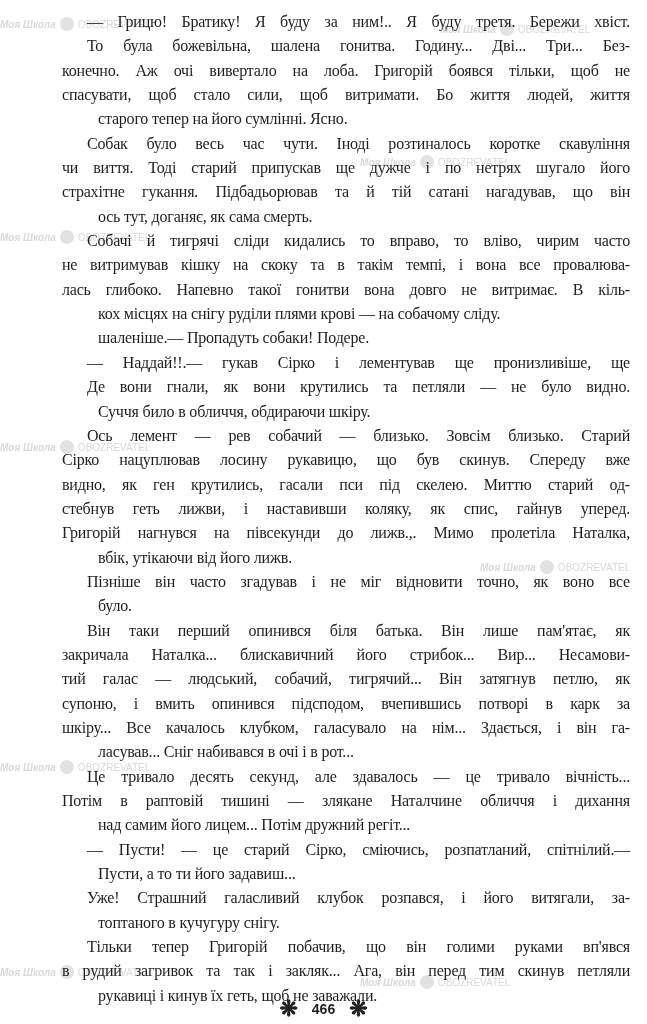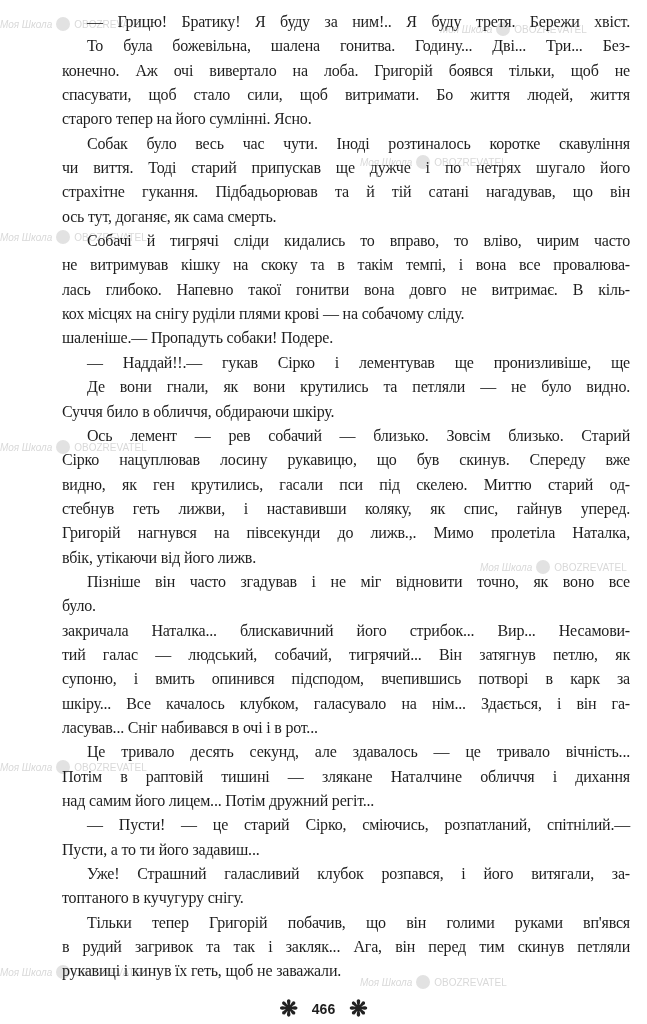--- a/index.html
+++ b/index.html
@@ -3,24 +3,24 @@
   <meta charset="utf-8">
   <style>
     html, body { margin: 0; padding: 0; }
     body {
       width: 647px; height: 1024px; background: #ffffff; position: relative; overflow: hidden;
       font-family: "Liberation Serif", "DejaVu Serif", serif; color: #1e1e1e;
     }
     .wm { position: absolute; font-family: "Liberation Sans", sans-serif; font-size: 10px; color: #d9d9d9;
       white-space: nowrap; display: flex; align-items: center; gap: 4px; pointer-events: none; }
     .wm .circ { width: 14px; height: 14px; border-radius: 50%; background: #e2e2e2; display: inline-block; }
-    .wm .ms { font-style: italic; font-weight: normal; }
+    .wm .ms { font-style: italic; font-weight: bold; }
     .page { position: absolute; left: 62px; top: 10px; width: 568px; }
     .line { height: 24.35px; line-height: 24.35px; font-size: 16px; white-space: nowrap; text-align: justify; text-align-last: justify; letter-spacing: -0.2px; }
-    .line.last { text-align-last: left; }
+    .line.last { text-align-last: left; margin-left: 36px; }
     .line.indent { padding-left: 25px; }
     .footer { position: absolute; top: 996px; left: 0; width: 647px; display: flex; justify-content: center; align-items: center; gap: 14px; }
     .footer .num { font-size: 14px; font-weight: bold; font-family: Liberation Sans, sans-serif; }
     .orn { font-size: 22px; font-weight: bold; color: #222; }
   </style>
 </head>
 <body>
 
 <div class="wm" style="left:0;top:17px">
     <span class="ms">Моя Школа</span>
@@ -87,20 +87,21 @@
     <div class="line indent">Де вони гнали, як вони крутились та петляли — не було видно.</div>
     <div class="line last">Суччя било в обличчя, обдираючи шкіру.</div>
     <div class="line indent">Ось лемент — рев собачий — близько. Зовсім близько. Старий</div>
     <div class="line">Сірко нацуплював лосину рукавицю, що був скинув. Спереду вже</div>
     <div class="line">видно, як ген крутились, гасали пси під скелею. Миттю старий од-</div>
     <div class="line">стебнув геть лижви, і наставивши коляку, як спис, гайнув уперед.</div>
     <div class="line">Григорій нагнувся на півсекунди до лижв.,. Мимо пролетіла Наталка,</div>
     <div class="line last">вбік, утікаючи від його лижв.</div>
     <div class="line indent">Пізніше він часто згадував і не міг відновити точно, як воно все</div>
     <div class="line last">було.</div>
+    <div class="line indent">Він таки перший опинився біля батька. Він лише пам'ятає, як</div>
     <div class="line">закричала Наталка... блискавичний його стрибок... Вир... Несамови-</div>
     <div class="line">тий галас — людський, собачий, тигрячий... Він затягнув петлю, як</div>
     <div class="line">супоню, і вмить опинився підсподом, вчепившись потворі в карк за</div>
     <div class="line">шкіру... Все качалось клубком, галасувало на нім... Здається, і він га-</div>
     <div class="line last">ласував... Сніг набивався в очі і в рот...</div>
     <div class="line indent">Це тривало десять секунд, але здавалось — це тривало вічність...</div>
     <div class="line">Потім в раптовій тишині — злякане Наталчине обличчя і дихання</div>
     <div class="line last">над самим його лицем... Потім дружний регіт...</div>
     <div class="line indent">—  Пусти! — це старий Сірко, сміючись, розпатланий, спітнілий.—</div>
     <div class="line last">Пусти, а то ти його задавиш...</div>

